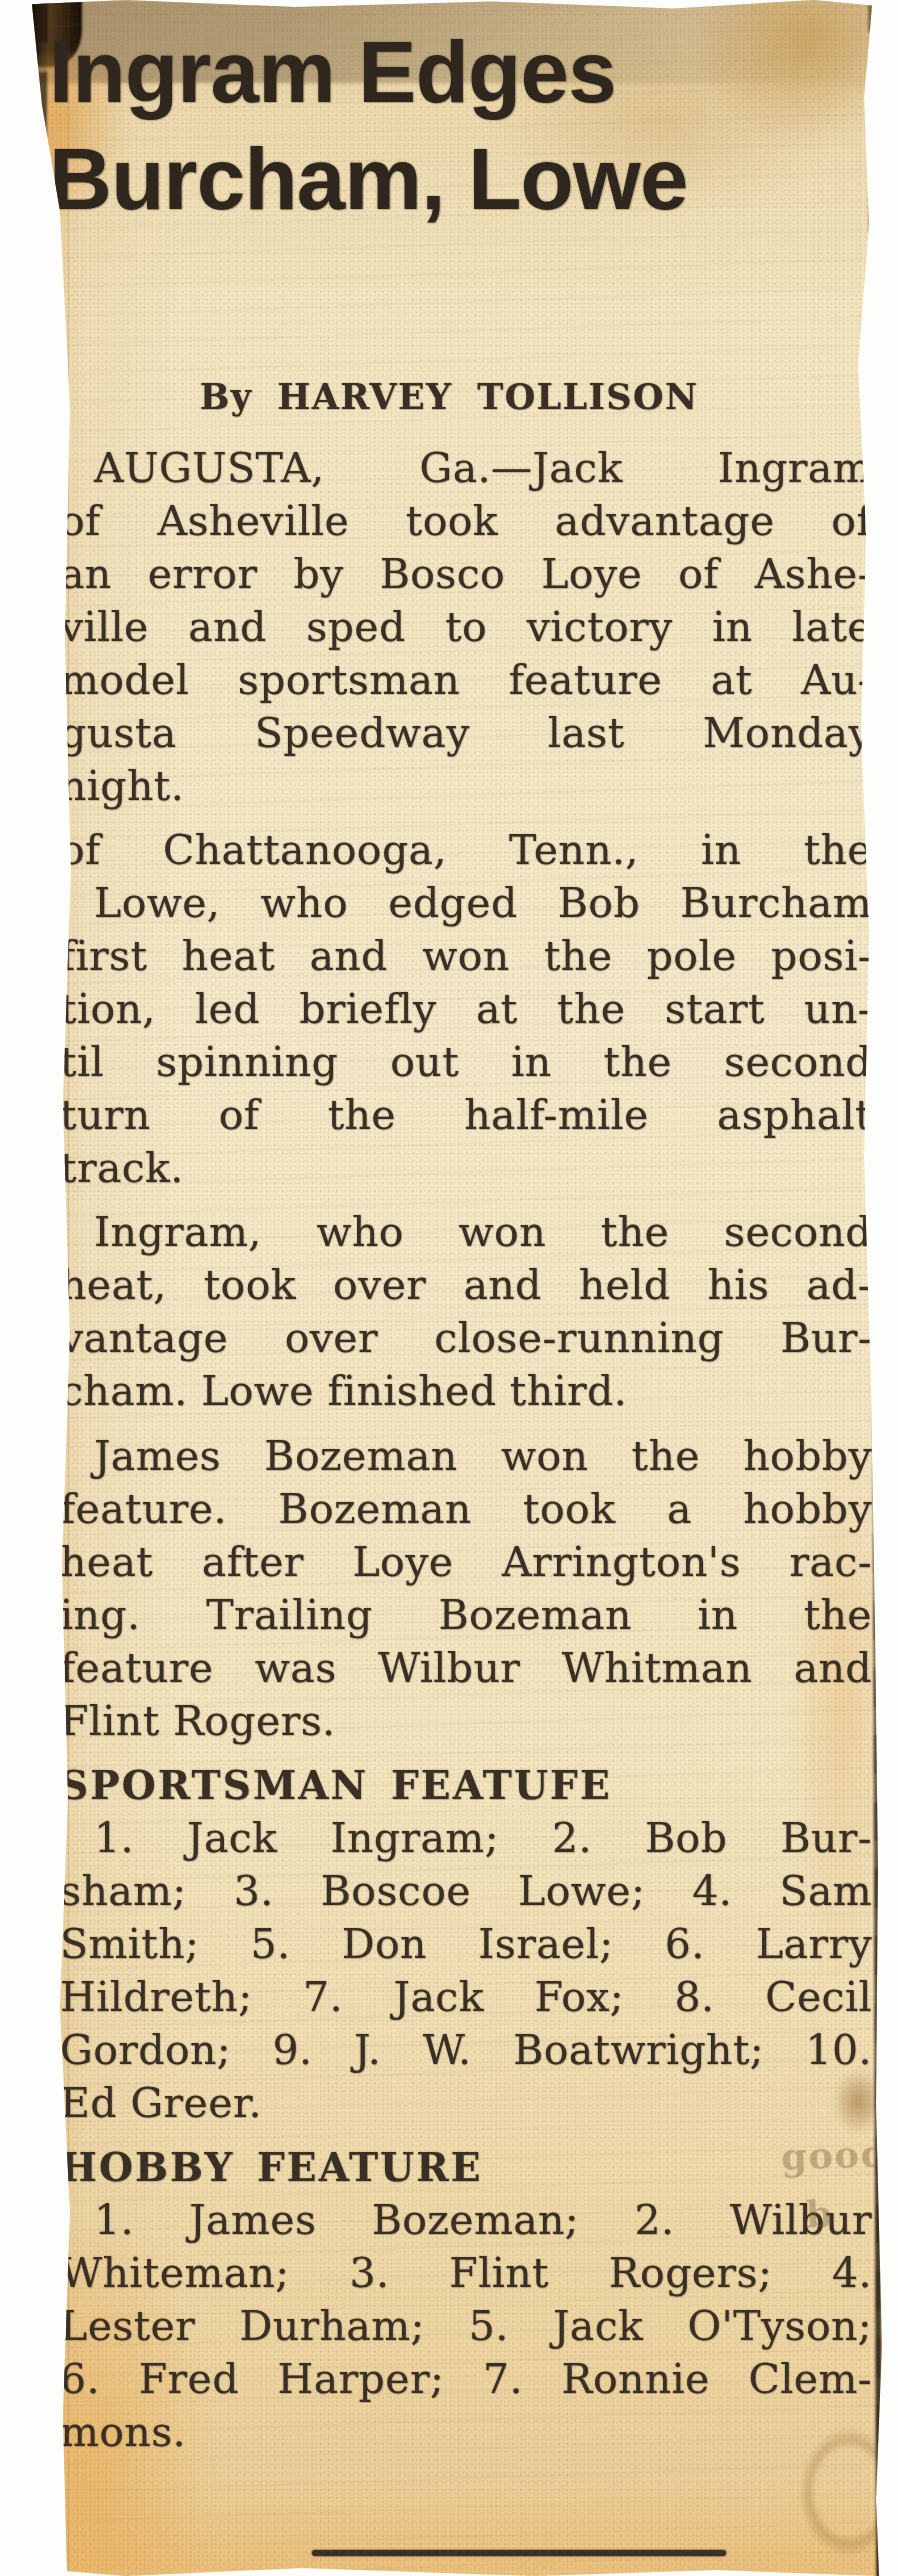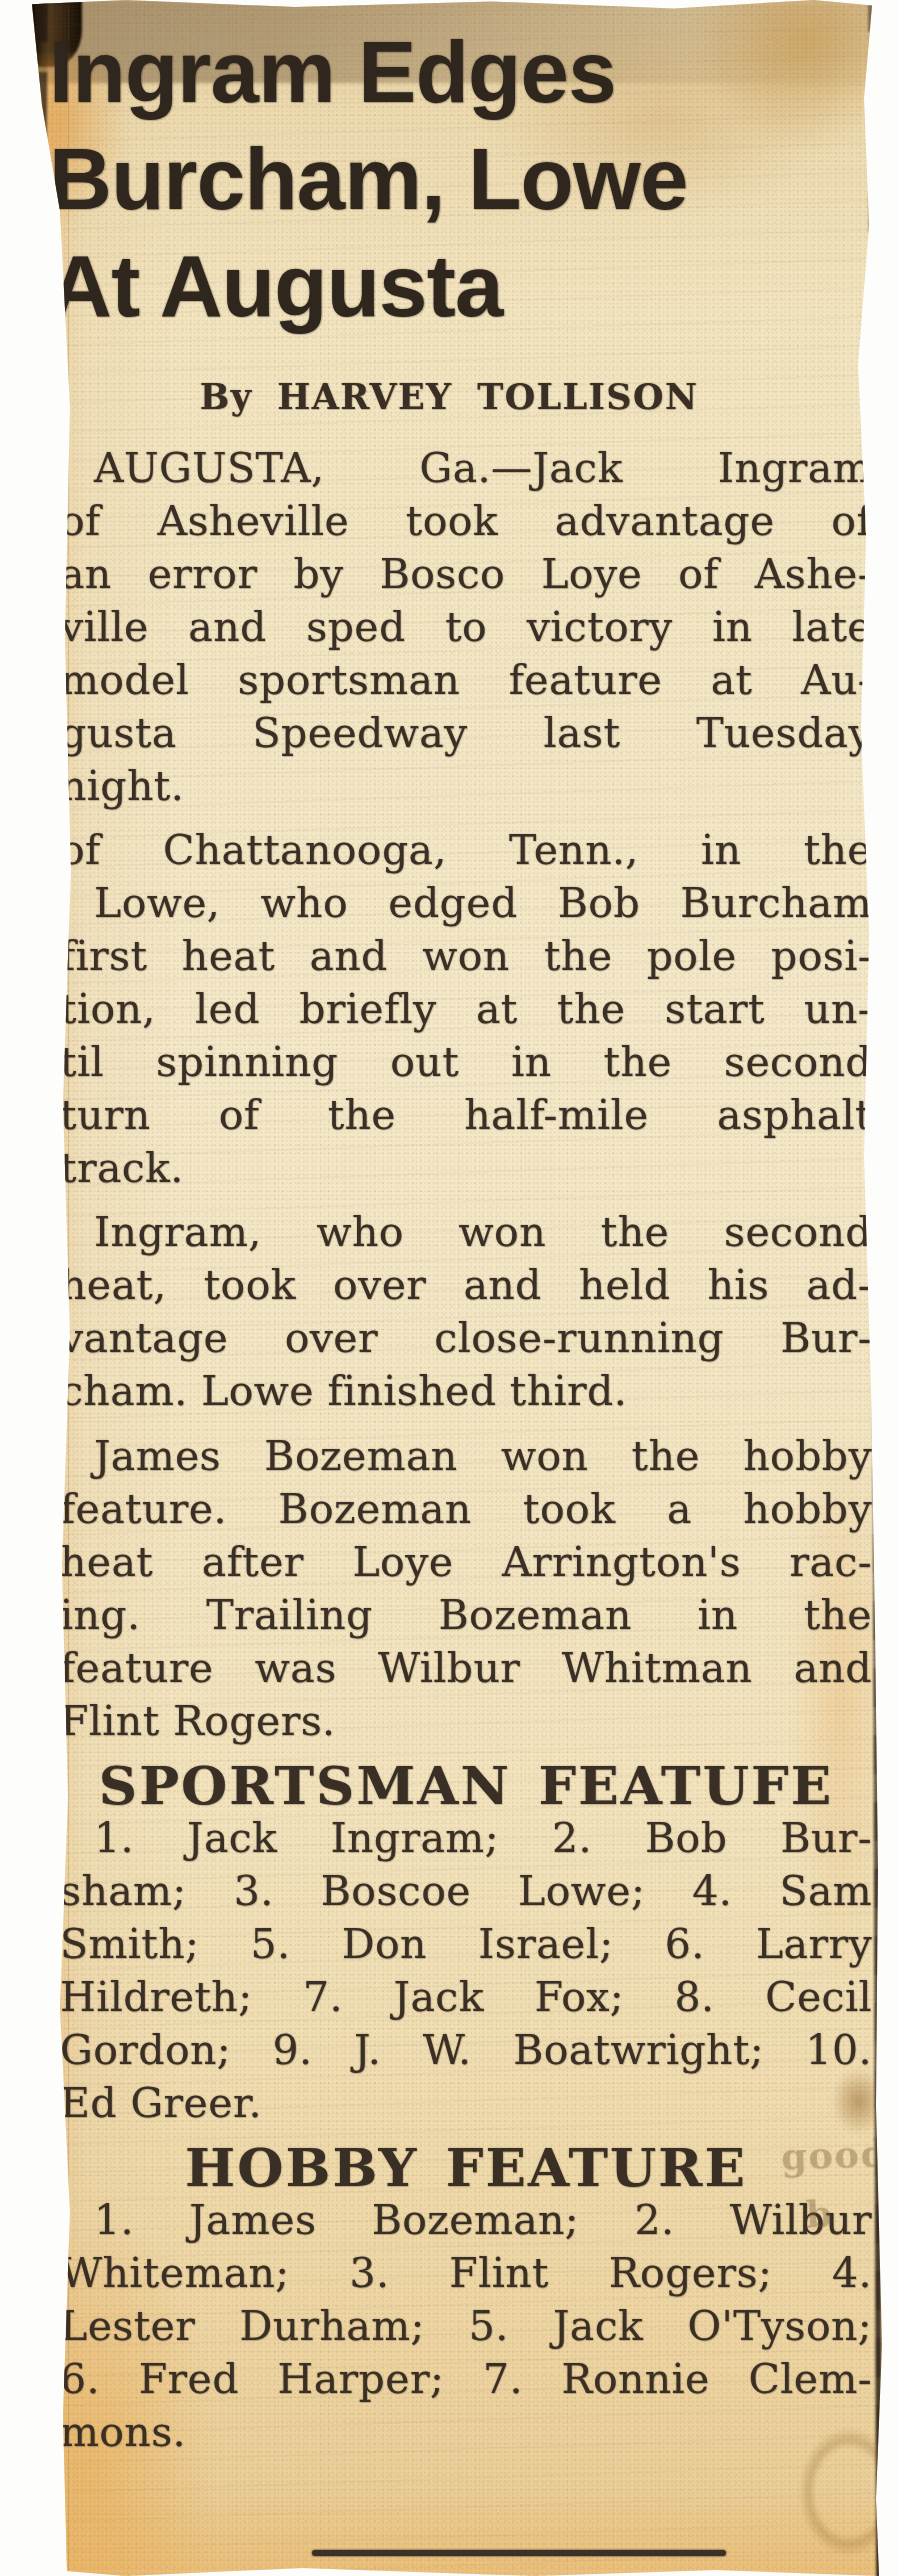--- a/index.html
+++ b/index.html
@@ -83,22 +83,22 @@
   .byline {
     position:absolute; left:98px; top:376px; width:702px; text-align:center;
     font-weight:700; font-size:35px; letter-spacing:1.4px; word-spacing:11.2px;
   }
   .body-col { position:absolute; left:60px; top:442px; width:812px; font-size:41px; letter-spacing:0.4px; }
   .para { margin:0 0 11.2px 0; }
   .line { height:53px; line-height:53px; text-align:justify; text-align-last:justify; white-space:normal; }
   .line.indent { padding-left:34px; }
   .line.last { text-align-last:left; }
   .sec-heading {
-    height:53px; line-height:53px; margin:5.6px 0 0 0; text-align:center;
-    font-weight:700; font-size:53px; letter-spacing:2.1px; word-spacing:7px;
+    height:53px; line-height:53px; margin:5.6px 0 0 0; text-align:left;
+    font-weight:700; font-size:39px; letter-spacing:2.1px; word-spacing:7px;
   }
   .rule { position:absolute; left:312px; top:2550px; width:414px; height:6.3px;
     background:#3c3127; border-radius:3.5px; box-shadow:0 0 1.4px 0.7px rgba(60,48,36,.5); }
   .bleed { position:absolute; color:rgba(112,86,50,.38); filter:blur(0.7px);
     font-size:37px; letter-spacing:1.4px; font-weight:700; }
   .bleed-a { left:781px; top:2133px; transform:rotate(-2deg); }
   .bleed-b { left:806px; top:2192px; transform:rotate(-3deg); }
 </style>
 </head>
 <body>
@@ -117,33 +117,32 @@
     <div class="stain stain-blob-right"></div>
     <div class="stain stain-ring"></div>
     <div class="stain crease-left"></div>
     <div class="texture"></div>
     <div class="edge-left"></div>
     <div class="edge-right"></div>
 
     <div class="headline">
       <div>Ingram Edges</div>
       <div>Burcham, Lowe</div>
-      <div>At Augusta</div>
     </div>
 
     <div class="byline ink">By HARVEY TOLLISON</div>
 
     <div class="body-col ink">
       <div class="para">
           <div class="line indent">AUGUSTA, Ga.—Jack Ingram</div>
           <div class="line">of Asheville took advantage of</div>
           <div class="line">an error by Bosco Loye of Ashe-</div>
           <div class="line">ville and sped to victory in late</div>
           <div class="line">model sportsman feature at Au-</div>
-          <div class="line">gusta Speedway last Tuesday</div>
+          <div class="line">gusta Speedway last Monday</div>
           <div class="line last">night.</div>
         </div>
       <div class="para">
           <div class="line">of Chattanooga, Tenn., in the</div>
           <div class="line indent">Lowe, who edged Bob Burcham</div>
           <div class="line">first heat and won the pole posi-</div>
           <div class="line">tion, led briefly at the start un-</div>
           <div class="line">til spinning out in the second</div>
           <div class="line">turn of the half-mile asphalt</div>
           <div class="line last">track.</div>

